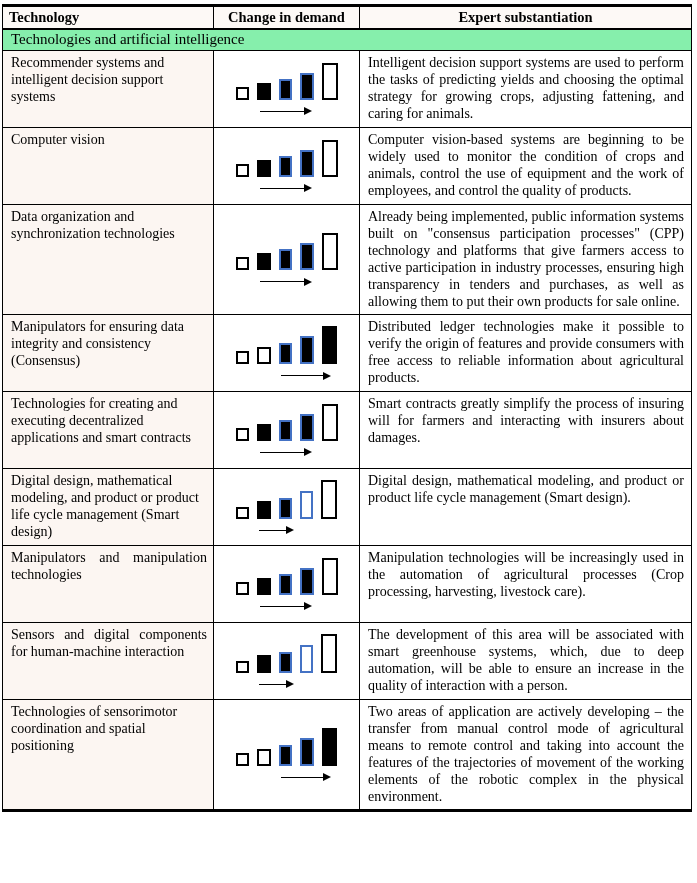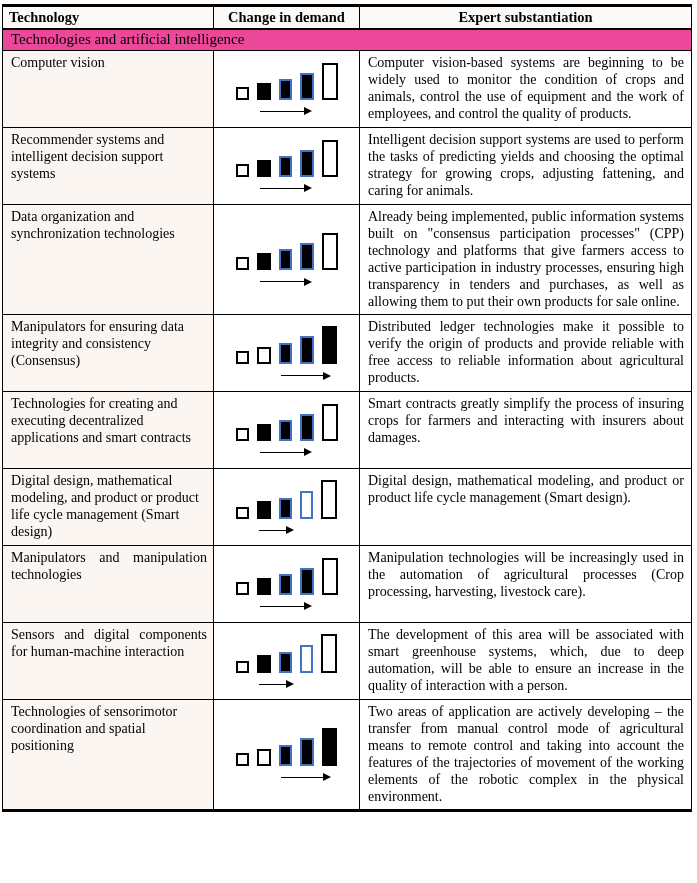--- a/index.html
+++ b/index.html
@@ -7,21 +7,21 @@
   .wrap{margin:4px 3px 0 2px;}
   table.demand{border-collapse:collapse;width:689px;table-layout:fixed;
     border-top:3px solid #000;border-bottom:3px solid #000;
     border-left:1.5px solid #000;border-right:1.5px solid #000;}
   col.c1{width:211px;} col.c2{width:146px;} col.c3{width:332px;}
   th{font-weight:bold;font-size:14.5px;padding:2px 6px;border:1px solid #000;
      border-bottom:2.5px solid #000;background:#fdf9f6;}
   th.left{text-align:left;}
   th.center{text-align:center;}
   td{border:1px solid #000;vertical-align:top;font-size:14px;line-height:17px;}
-  td.section{padding:1px 0 2px 8px;font-size:15px;background:#ec4899;}
+  td.section{padding:1px 0 2px 8px;font-size:15px;background:#86efac;}
   td.tech{padding:3px 6px 3px 8px;background:#fcf6f2;}
   td.tech.justify{text-align:justify;}
   td.chart-cell{vertical-align:middle;background:#fff;}
   td.sub{padding:3px 7px 4px 8px;text-align:justify;background:#fff;}
   .chart-box{min-height:58px;display:flex;flex-direction:column;justify-content:center;
      align-items:center;padding:8px 0;}
   .chart-inner{display:inline-block;}
   .bars{display:flex;align-items:flex-end;gap:8px;}
   .bar{box-sizing:border-box;border:2px solid #000;}
   .arrow{display:flex;align-items:center;margin-top:7px;height:9px;}
@@ -45,61 +45,61 @@
         <th class="center">Change in demand</th>
         <th class="center">Expert substantiation</th>
       </tr>
     </thead>
     <tbody id="table-body">
   <tr>
     <td class="section" colspan="3">Technologies and artificial intelligence</td>
   </tr>
 
   <tr>
+    <td class="tech">Recommender systems and intelligent decision support systems</td>
+    <td class="chart-cell">
+      <div class="chart-box">
+        <div class="chart-inner">
+          <div class="bars">
+                  <div class="bar" style="width: 13px; height: 13px; background: rgb(255, 255, 255); border-color: rgb(0, 0, 0);"></div>
+                  <div class="bar" style="width: 14px; height: 17px; background: rgb(0, 0, 0); border-color: rgb(0, 0, 0);"></div>
+                  <div class="bar" style="width: 13px; height: 21px; background: rgb(0, 0, 0); border-color: rgb(68, 114, 196);"></div>
+                  <div class="bar" style="width: 14px; height: 27px; background: rgb(0, 0, 0); border-color: rgb(68, 114, 196);"></div>
+                  <div class="bar" style="width: 16px; height: 37px; background: rgb(255, 255, 255); border-color: rgb(0, 0, 0);"></div>
+                </div>
+          <div class="arrow" style="width: 52px; margin-left: 24px; margin-right: auto;">
+            <div class="arrow-shaft"></div>
+            <div class="arrow-head"></div>
+          </div>
+        </div>
+      </div>
+    </td>
+    <td class="sub">Intelligent decision support systems are used to perform the tasks of predicting yields and choosing the optimal strategy for growing crops, adjusting fattening, and caring for animals.</td>
+  </tr>
+
+  <tr>
     <td class="tech">Computer vision</td>
     <td class="chart-cell">
       <div class="chart-box">
         <div class="chart-inner">
           <div class="bars">
                   <div class="bar" style="width: 13px; height: 13px; background: rgb(255, 255, 255); border-color: rgb(0, 0, 0);"></div>
                   <div class="bar" style="width: 14px; height: 17px; background: rgb(0, 0, 0); border-color: rgb(0, 0, 0);"></div>
                   <div class="bar" style="width: 13px; height: 21px; background: rgb(0, 0, 0); border-color: rgb(68, 114, 196);"></div>
                   <div class="bar" style="width: 14px; height: 27px; background: rgb(0, 0, 0); border-color: rgb(68, 114, 196);"></div>
                   <div class="bar" style="width: 16px; height: 37px; background: rgb(255, 255, 255); border-color: rgb(0, 0, 0);"></div>
                 </div>
           <div class="arrow" style="width: 52px; margin-left: 24px; margin-right: auto;">
             <div class="arrow-shaft"></div>
             <div class="arrow-head"></div>
           </div>
         </div>
       </div>
     </td>
     <td class="sub">Computer vision-based systems are beginning to be widely used to monitor the condition of crops and animals, control the use of equipment and the work of employees, and control the quality of products.</td>
-  </tr>
-
-  <tr>
-    <td class="tech">Recommender systems and intelligent decision support systems</td>
-    <td class="chart-cell">
-      <div class="chart-box">
-        <div class="chart-inner">
-          <div class="bars">
-                  <div class="bar" style="width: 13px; height: 13px; background: rgb(255, 255, 255); border-color: rgb(0, 0, 0);"></div>
-                  <div class="bar" style="width: 14px; height: 17px; background: rgb(0, 0, 0); border-color: rgb(0, 0, 0);"></div>
-                  <div class="bar" style="width: 13px; height: 21px; background: rgb(0, 0, 0); border-color: rgb(68, 114, 196);"></div>
-                  <div class="bar" style="width: 14px; height: 27px; background: rgb(0, 0, 0); border-color: rgb(68, 114, 196);"></div>
-                  <div class="bar" style="width: 16px; height: 37px; background: rgb(255, 255, 255); border-color: rgb(0, 0, 0);"></div>
-                </div>
-          <div class="arrow" style="width: 52px; margin-left: 24px; margin-right: auto;">
-            <div class="arrow-shaft"></div>
-            <div class="arrow-head"></div>
-          </div>
-        </div>
-      </div>
-    </td>
-    <td class="sub">Intelligent decision support systems are used to perform the tasks of predicting yields and choosing the optimal strategy for growing crops, adjusting fattening, and caring for animals.</td>
   </tr>
 
 
   <tr>
     <td class="tech">Data organization and synchronization technologies</td>
     <td class="chart-cell">
       <div class="chart-box">
         <div class="chart-inner">
           <div class="bars">
                   <div class="bar" style="width: 13px; height: 13px; background: rgb(255, 255, 255); border-color: rgb(0, 0, 0);"></div>
@@ -130,21 +130,21 @@
                   <div class="bar" style="width: 14px; height: 28px; background: rgb(0, 0, 0); border-color: rgb(68, 114, 196);"></div>
                   <div class="bar" style="width: 15px; height: 38px; background: rgb(0, 0, 0); border-color: rgb(0, 0, 0);"></div>
                 </div>
           <div class="arrow" style="width: 50px; margin-left: 45px; margin-right: auto;">
             <div class="arrow-shaft"></div>
             <div class="arrow-head"></div>
           </div>
         </div>
       </div>
     </td>
-    <td class="sub">Distributed ledger technologies make it possible to verify the origin of products and provide reliable with free access to reliable information about agricultural products.</td>
+    <td class="sub">Distributed ledger technologies make it possible to verify the origin of features and provide consumers with free access to reliable information about agricultural products.</td>
   </tr>
 
   <tr>
     <td class="tech">Technologies for creating and executing decentralized applications and smart contracts</td>
     <td class="chart-cell">
       <div class="chart-box">
         <div class="chart-inner">
           <div class="bars">
                   <div class="bar" style="width: 13px; height: 13px; background: rgb(255, 255, 255); border-color: rgb(0, 0, 0);"></div>
                   <div class="bar" style="width: 14px; height: 17px; background: rgb(0, 0, 0); border-color: rgb(0, 0, 0);"></div>
@@ -152,21 +152,21 @@
                   <div class="bar" style="width: 14px; height: 27px; background: rgb(0, 0, 0); border-color: rgb(68, 114, 196);"></div>
                   <div class="bar" style="width: 16px; height: 37px; background: rgb(255, 255, 255); border-color: rgb(0, 0, 0);"></div>
                 </div>
           <div class="arrow" style="width: 52px; margin-left: 24px; margin-right: auto;">
             <div class="arrow-shaft"></div>
             <div class="arrow-head"></div>
           </div>
         </div>
       </div>
     </td>
-    <td class="sub">Smart contracts greatly simplify the process of insuring crops for farmers and interacting with insurers about damages.</td>
+    <td class="sub">Smart contracts greatly simplify the process of insuring will for farmers and interacting with insurers about damages.</td>
   </tr>
 
 
   <tr>
     <td class="tech">Digital design, mathematical modeling, and product or product life cycle management (Smart design)</td>
     <td class="chart-cell">
       <div class="chart-box">
         <div class="chart-inner">
           <div class="bars">
                   <div class="bar" style="width: 13px; height: 12px; background: rgb(255, 255, 255); border-color: rgb(0, 0, 0);"></div>

